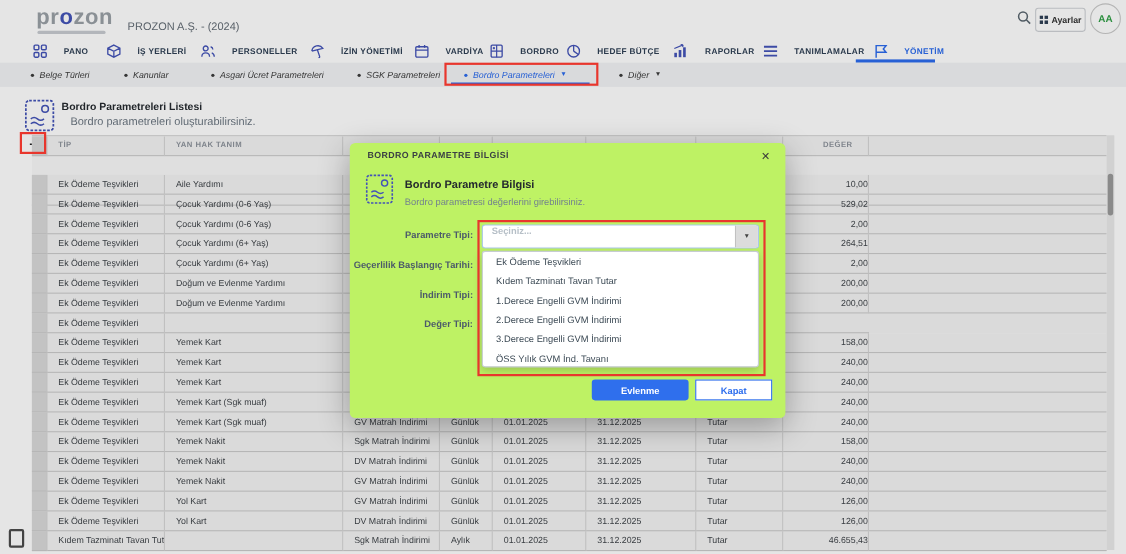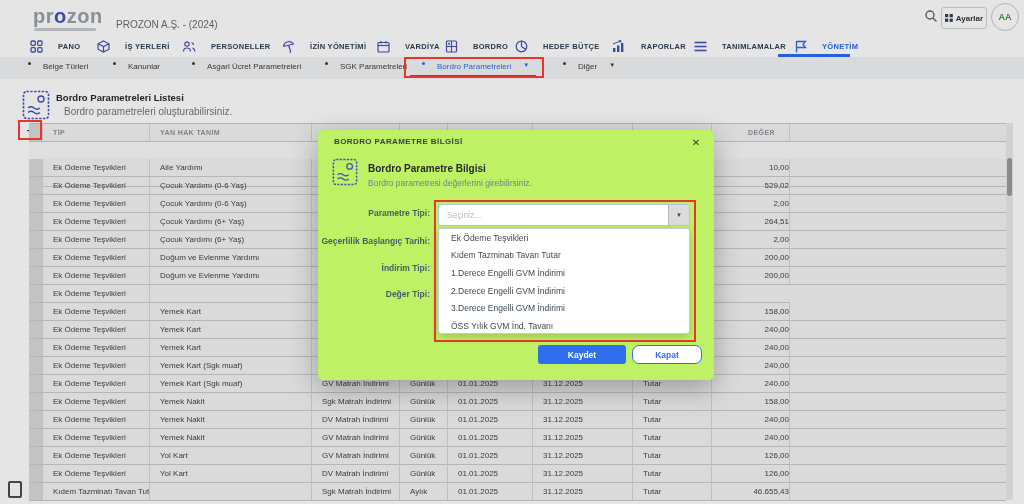--- a/index.html
+++ b/index.html
@@ -18,21 +18,21 @@
   #settings-btn span{font-size:8px;color:#333;font-weight:bold;}
   #avatar{left:991px;top:3px;width:26px;height:26px;border:1px solid #c9c9c9;border-radius:50%;
     background:#fff;display:flex;align-items:center;justify-content:center;font-size:9px;font-weight:bold;color:#2e9e44;}
   
   .nav-item{top:38px;height:16px;display:flex;align-items:center;gap:15px;}
   .nav-item span{font-size:7.5px;font-weight:bold;color:#2e3f54;letter-spacing:.3px;white-space:nowrap;}
   .nav-item.active span{color:#2b6bed;}
   #nav-underline{left:778px;top:54px;width:72px;height:2.5px;background:#2b6bed;}
   
   #subnav{left:0;top:57px;width:1024px;height:22px;background:#f2f3f5;}
-  .sub-item{top:62px;height:12px;display:flex;gap:12px;}
+  .sub-item{top:62px;height:12px;display:flex;align-items:center;gap:5px;font-style:italic;}
   .sub-item .dot{width:3px;height:3px;border-radius:50%;background:#3b3b3b;}
   .sub-item span{font-size:8px;color:#3b3b3b;white-space:nowrap;}
   .sub-item .caret{font-size:6px;color:#3b3b3b;}
   .sub-item.active .dot{background:#2b6bed;}
   .sub-item.active span,.sub-item.active .caret{color:#2b6bed;}
   #subnav-underline{left:410px;top:75px;width:126px;height:2px;background:#2b6bed;}
   
   #page-title{left:56px;top:92px;font-size:9.5px;font-weight:bold;color:#24292e;}
   #page-subtitle{left:64px;top:106px;font-size:10px;color:#6b7681;}
   #plus-btn{left:22px;top:123px;width:17px;height:15px;display:flex;align-items:center;justify-content:center;
@@ -65,31 +65,31 @@
   
   #modal{left:318px;top:130px;width:396px;height:250px;background:#bef264;border-radius:5px;z-index:10;
     box-shadow:0 8px 28px rgba(0,0,0,.3);}
   #modal-title{left:16px;top:7px;font-size:8px;font-weight:bold;color:#3a3f44;letter-spacing:.4px;}
   #modal-close{left:370px;top:4px;width:16px;height:16px;font-size:10px;color:#3a3a3a;
     display:flex;align-items:center;justify-content:center;}
   #modal-heading{left:50px;top:33px;font-size:10px;font-weight:bold;color:#24292e;}
   #modal-sub{left:50px;top:48px;font-size:8.5px;color:#73828e;}
   .mlabel{left:0;width:112px;text-align:right;font-size:8.5px;font-weight:bold;color:#4c5b6a;white-space:nowrap;}
   #mselect{left:120px;top:74px;width:252px;height:22px;border:1px solid #a9c7e8;border-radius:3px;background:#fff;
-    box-sizing:border-box;display:flex;align-items:center;}
+    box-sizing:border-box;display:flex;align-items:flex-start;font-weight:bold;}
   #mselect .ph{font-size:8.5px;color:#b6bfc7;padding-left:8px;flex:1;}
   #mselect .dd-btn{width:20px;height:20px;background:#dcdcdc;border-left:1px solid #b8b8b8;
     display:flex;align-items:center;justify-content:center;font-size:6px;color:#444;border-radius:0 2px 2px 0;}
   #mdropdown{left:120px;top:98px;width:252px;height:106px;background:#fff;border:1px solid #c6ccd2;border-radius:3px;
     box-shadow:0 3px 8px rgba(0,0,0,.18);box-sizing:border-box;overflow:hidden;}
   .opt{height:17.6px;display:flex;align-items:center;padding-left:12px;font-size:8.5px;color:#3c4a55;}
   #red-select{left:116px;top:70px;width:262px;height:142px;}
   #btn-save{left:220px;top:215px;width:88px;height:19px;background:#2f6fed;border-radius:3px;color:#fff;
     font-size:8.5px;font-weight:bold;display:flex;align-items:center;justify-content:center;}
-  #btn-close{left:314px;top:215px;width:70px;height:19px;background:#fff;border:1px solid #2f6fed;border-radius:7px;
+  #btn-close{left:314px;top:215px;width:70px;height:19px;background:#fff;border:1px solid #2f6fed;border-radius:0;
     color:#2f6fed;font-size:8.5px;font-weight:bold;display:flex;align-items:center;justify-content:center;box-sizing:border-box;}
   svg{display:block;}
 </style>
 </head>
 <body>
 
 <div id="screen">
 
   <div id="topbar" class="abs">
     <div id="logo" class="abs"><span>pr</span><span class="o">o</span><span>zon</span></div>
@@ -564,17 +564,17 @@
 
           <div class="opt">2.Derece Engelli GVM İndirimi</div>
 
           <div class="opt">3.Derece Engelli GVM İndirimi</div>
 
           <div class="opt">ÖSS Yılık GVM İnd. Tavanı</div>
         </div>
     </div>
     <div id="red-select" class="redbox abs"></div>
 
-    <div id="btn-save" class="abs">Kaydet</div>
+    <div id="btn-save" class="abs">Evlenme</div>
     <div id="btn-close" class="abs">Kapat</div>
   </div>
 
 </div>
 
 </body></html>

